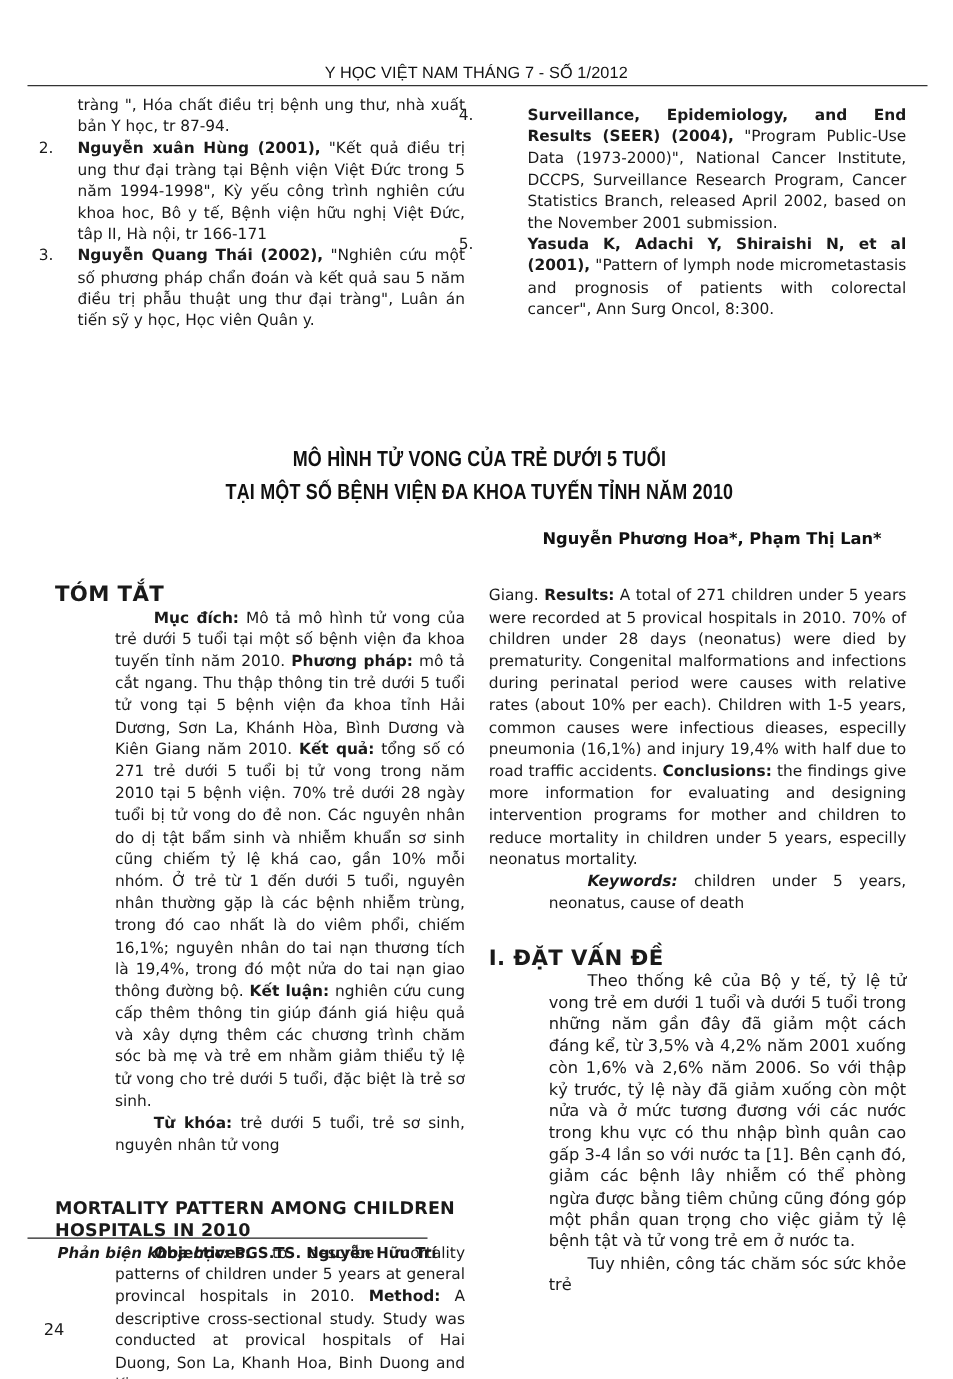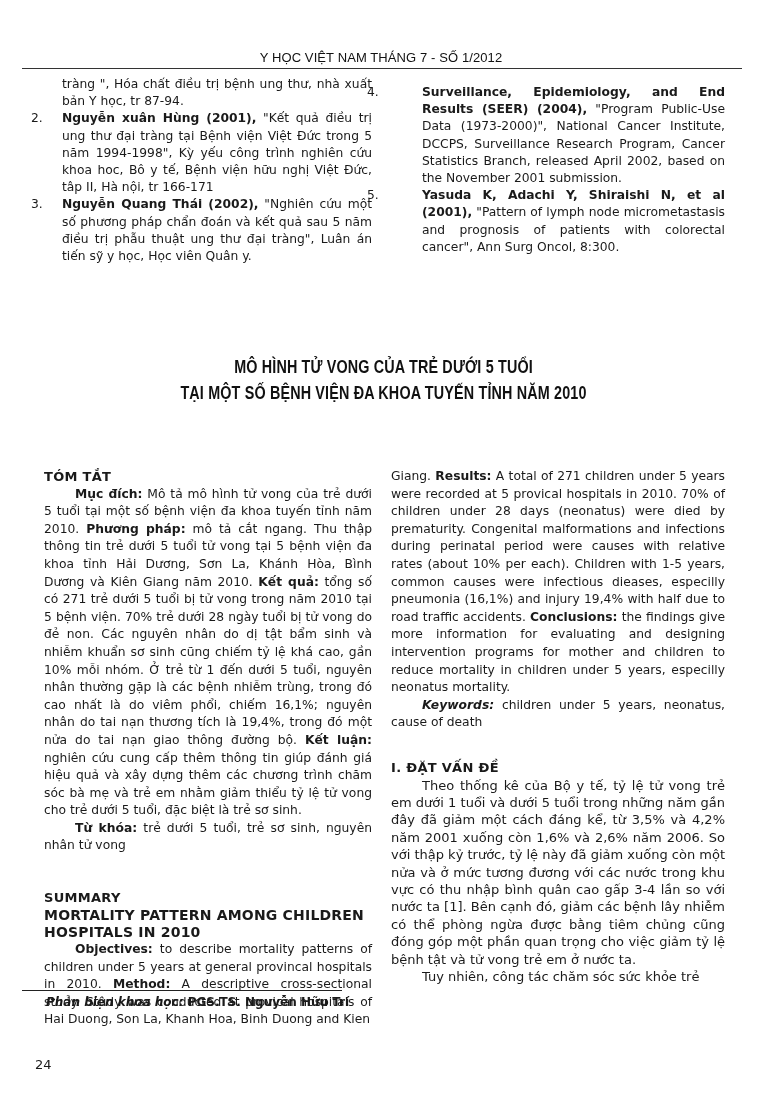--- a/index.html
+++ b/index.html
@@ -24,22 +24,22 @@
   b { font-weight: bold; }
 
   .title { position: absolute; left: 0; width: 762px; text-align: center;
        font-family: "Liberation Sans", sans-serif; font-weight: bold; font-size: 17.5px;
        transform: scaleX(0.82); transform-origin: 395px 0; letter-spacing: 0.2px; color:#111; }
   .title-1 { top: 340px; }
   .title-2 { top: 366px; }
 
   .authors { position: absolute; left: 434px; top: 407px; font-size: 13px; font-weight: bold; color:#111; }
 
-  .h-section { font-weight: bold; font-size: 13px; letter-spacing: 0.3px; }
-  .indent { text-indent: 31px; }
+  .h-section { font-weight: bold; font-size: 17px; letter-spacing: 0.3px; }
+  .indent { text-indent: 31px; margin-left: 48px; }
   .center-block { font-weight: bold; font-size: 14px; line-height: 17.2px; letter-spacing: 0.2px; }
 
   .footnote-rule { position: absolute; left: 22px; top: 973px; width: 320px; height: 1px; background: #222; }
   .footnote { position: absolute; left: 35px; top: 976px; font-size: 12px; line-height: 18px; }
   .footnote .aff { font-style: italic; }
   .footnote .rev { font-weight: bold; margin-left: 11px; }
   .footnote .rev i { font-style: italic; }
   .page-num { position: absolute; left: 35px; top: 1040px; font-size: 13px; }
 </style>
 </head>
@@ -68,32 +68,32 @@
       <b>Surveillance, Epidemiology, and End Results (SEER) (2004),</b><span> "Program Public-Use Data (1973-2000)", National Cancer Institute, DCCPS, Surveillance Research Program, Cancer Statistics Branch, released April 2002, based on the November 2001 submission.</span>
     </div>
     <div class="ref">
       <span class="ref-num" style="left:-24px">5.</span>
       <b>Yasuda K, Adachi Y, Shiraishi N, et al (2001),</b><span> "Pattern of lymph node micrometastasis and prognosis of patients with colorectal cancer", Ann Surg Oncol, 8:300.</span>
     </div>
   </div>
 
   <div class="title title-1">MÔ HÌNH TỬ VONG CỦA TRẺ DƯỚI 5 TUỔI</div>
   <div class="title title-2">TẠI MỘT SỐ BỆNH VIỆN ĐA KHOA TUYẾN TỈNH NĂM 2010</div>
+  <div class="authors">Nguyễn Phương Hoa*, Phạm Thị Lan*</div>
 
   <div class="col col-left" style="top:451px;">
     <div class="h-section">TÓM TẮT</div>
     <div class="indent">
       <b>Mục đích:</b><span> Mô tả mô hình tử vong của trẻ dưới 5 tuổi tại một số bệnh viện đa khoa tuyến tỉnh năm 2010. </span><b>Phương pháp:</b><span> mô tả cắt ngang. Thu thập thông tin trẻ dưới 5 tuổi tử vong tại 5 bệnh viện đa khoa tỉnh Hải Dương, Sơn La, Khánh Hòa, Bình Dương và Kiên Giang năm 2010. </span><b>Kết quả:</b><span> tổng số có 271 trẻ dưới 5 tuổi bị tử vong trong năm 2010 tại 5 bệnh viện. 70% trẻ dưới 28 ngày tuổi bị tử vong do đẻ non. Các nguyên nhân do dị tật bẩm sinh và nhiễm khuẩn sơ sinh cũng chiếm tỷ lệ khá cao, gần 10% mỗi nhóm. Ở trẻ từ 1 đến dưới 5 tuổi, nguyên nhân thường gặp là các bệnh nhiễm trùng, trong đó cao nhất là do viêm phổi, chiếm 16,1%; nguyên nhân do tai nạn thương tích là 19,4%, trong đó một nửa do tai nạn giao thông đường bộ. </span><b>Kết luận:</b><span> nghiên cứu cung cấp thêm thông tin giúp đánh giá hiệu quả và xây dựng thêm các chương trình chăm sóc bà mẹ và trẻ em nhằm giảm thiểu tỷ lệ tử vong cho trẻ dưới 5 tuổi, đặc biệt là trẻ sơ sinh.</span>
     </div>
     <div class="indent">
       <b>Từ khóa:</b><span> trẻ dưới 5 tuổi, trẻ sơ sinh, nguyên nhân tử vong</span>
     </div>
 
     <div style="height:34px"></div>
-    <div class="h-section">SUMMARY</div>
     <div class="center-block">
       <div>MORTALITY PATTERN AMONG CHILDREN</div>
       <div>HOSPITALS IN 2010</div>
     </div>
     <div class="indent">
       <b>Objectives:</b><span> to describe mortality patterns of children under 5 years at general provincal hospitals in 2010. </span><b>Method:</b><span> A descriptive cross-sectional study. Study was conducted at provical hospitals of Hai Duong, Son La, Khanh Hoa, Binh Duong and Kien</span>
     </div>
   </div>
 
   <div class="col col-right" style="top:451px;">

